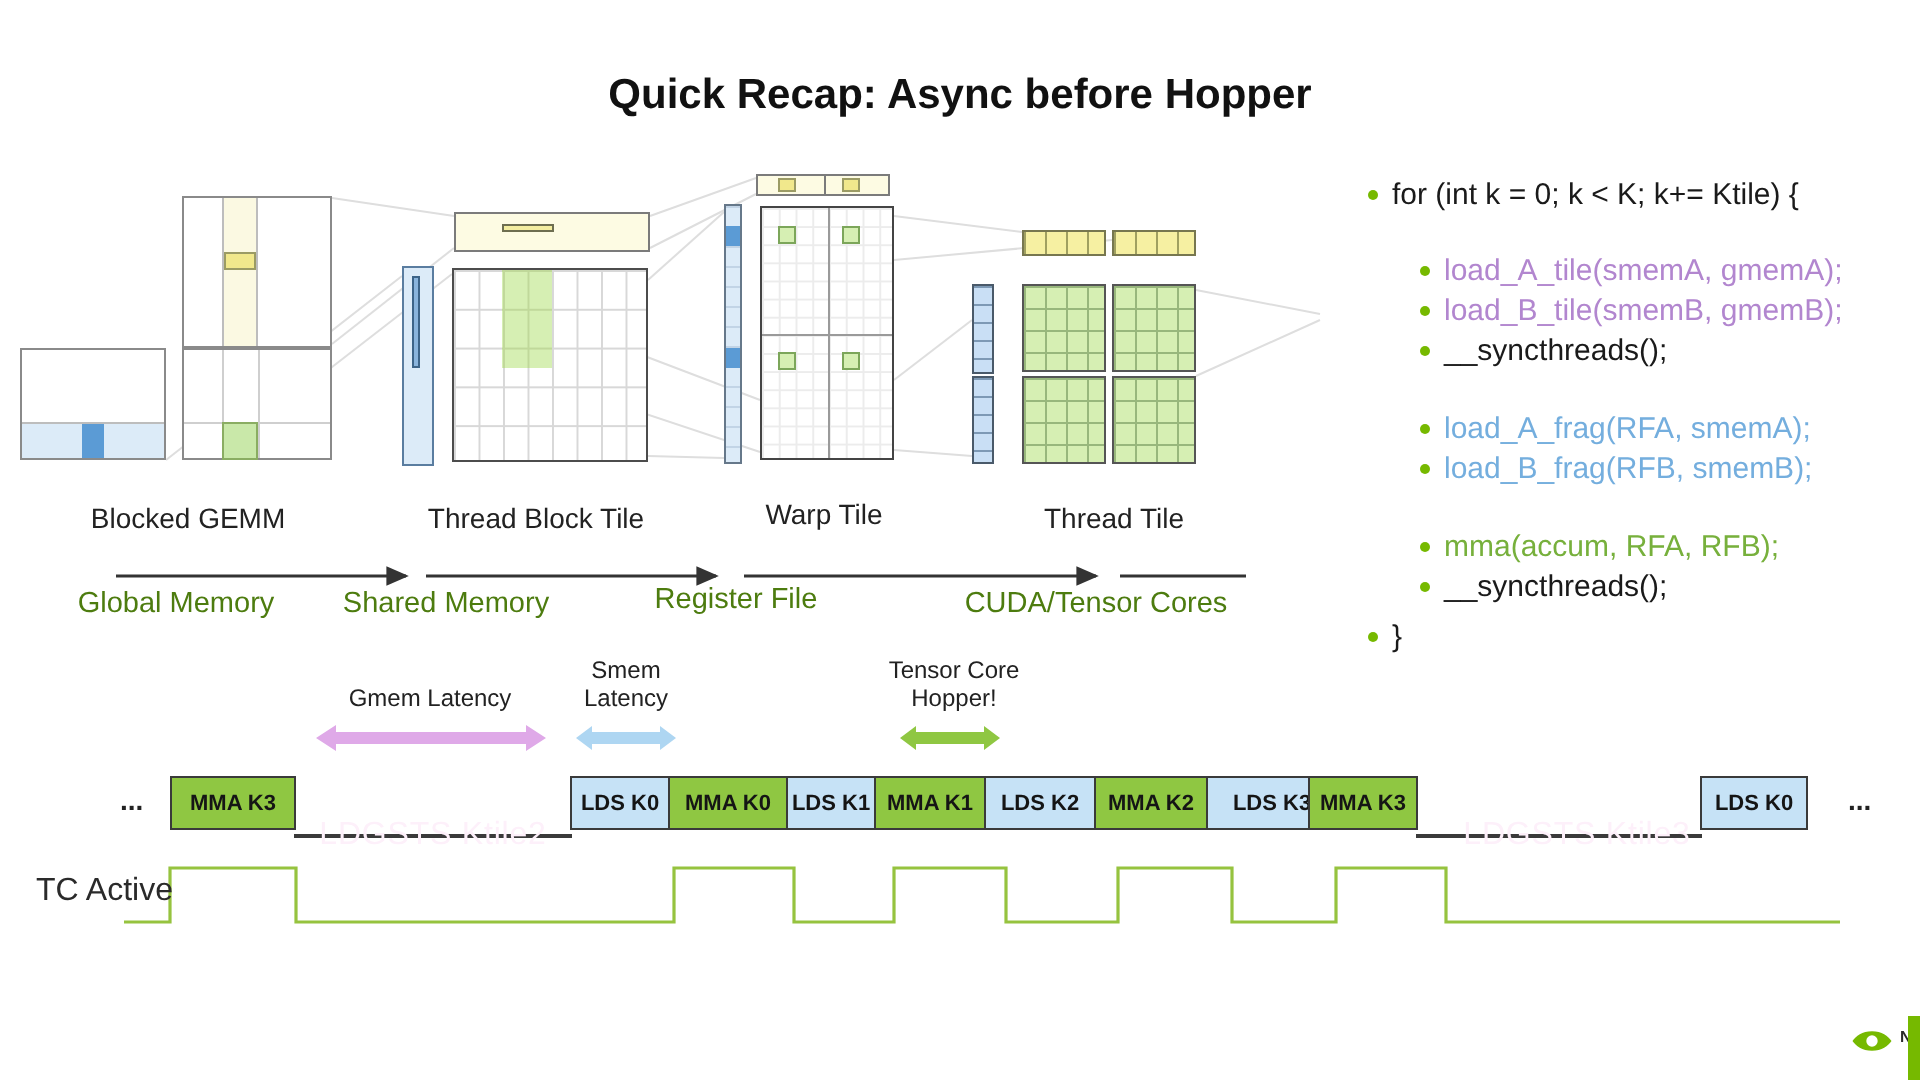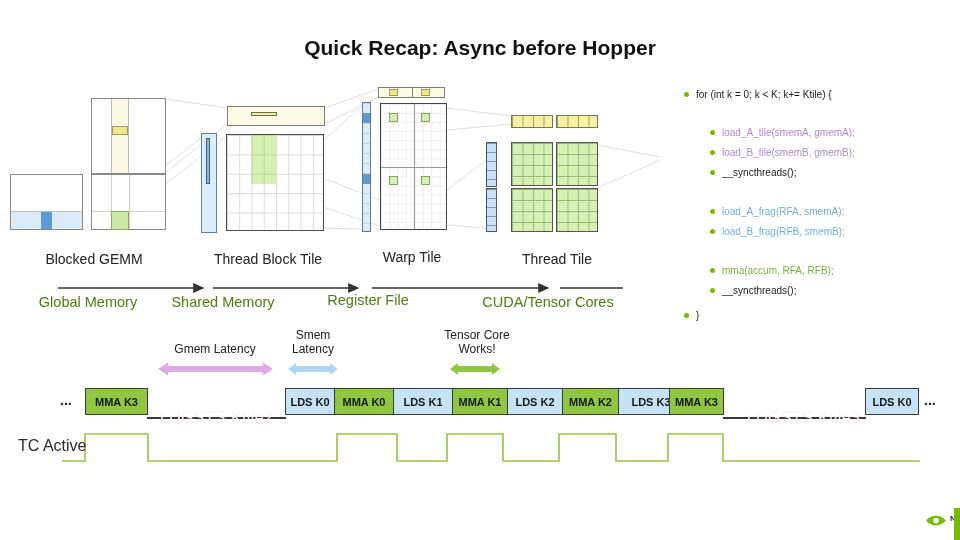--- a/index.html
+++ b/index.html
@@ -76,21 +76,21 @@
 
   
   .tile-label{font-size:14px;color:#222;white-space:nowrap;}
   .mem-label{font-size:14.5px;color:#4d7c0f;white-space:nowrap;}
   .lat-label{font-size:12px;color:#222;line-height:14px;}
 
   
   .code-block{position:absolute;left:680px;top:82px;width:280px;height:250px;}
   .code-row{position:absolute;display:flex;align-items:center;gap:7px;white-space:nowrap;}
   .bullet{width:5px;height:5px;border-radius:50%;background:#76b900;flex:0 0 auto;}
-  .code-row span{font-size:10px;}
+  .code-row span{font-size:15px;}
   .c-plain{color:#1a1a1a;}
   .c-gmem{color:#b286cf;}
   .c-smem{color:#74aede;}
   .c-mma{color:#77b03c;}
 
   
   .timeline{position:absolute;left:85px;top:388px;display:flex;height:27px;}
   .seg{box-sizing:border-box;border:1px solid #3a3a3a;margin-left:-1px;display:flex;
        align-items:center;justify-content:center;font-size:11px;font-weight:700;color:#151515;white-space:nowrap;}
   .seg:first-child{margin-left:0;}
@@ -212,21 +212,21 @@
   <div class="abs ctr tile-label" style="left:412px;top:249px;">Warp Tile</div>
   <div class="abs ctr tile-label" style="left:557px;top:251px;">Thread Tile</div>
 
   <div class="abs ctr mem-label" style="left:88px;top:294px;">Global Memory</div>
   <div class="abs ctr mem-label" style="left:223px;top:294px;">Shared Memory</div>
   <div class="abs ctr mem-label" style="left:368px;top:292px;">Register File</div>
   <div class="abs ctr mem-label" style="left:548px;top:294px;">CUDA/Tensor Cores</div>
 
   <div class="abs ctr lat-label" style="left:215px;top:342px;width:110px;">Gmem Latency</div>
   <div class="abs ctr lat-label" style="left:313px;top:328px;width:56px;">Smem Latency</div>
-  <div class="abs ctr lat-label" style="left:477px;top:328px;width:84px;">Tensor Core Works!</div>
+  <div class="abs ctr lat-label" style="left:477px;top:328px;width:84px;">Tensor Core Hopper!</div>
 
   <div class="code-block">
       <div class="code-row" style="top: 7px; left: 4px;">
         <span class="bullet"></span>
         <span class="c-plain">for (int k = 0; k &lt; K; k+= Ktile) {</span>
       </div>
       <div class="code-row" style="top: 45px; left: 30px;">
         <span class="bullet"></span>
         <span class="c-gmem">load_A_tile(smemA, gmemA);</span>
       </div>
@@ -259,21 +259,21 @@
         <span class="c-plain">}</span>
       </div>
     </div>
 
   <div class="abs ellipsis" style="left:60px;top:392px;">...</div>
   <div class="timeline">
       <div class="seg mma" style="width: 63px;">MMA K3</div>
       <div class="seg ldgsts" style="width: 139px;">LDGSTS Ktile2</div>
       <div class="seg lds" style="width: 50px;">LDS K0</div>
       <div class="seg mma" style="width: 60px;">MMA K0</div>
-      <div class="seg lds" style="width: 60px;">LDS K1</div>
+      <div class="seg lds" style="width: 45px;">LDS K1</div>
       <div class="seg mma" style="width: 56px;">MMA K1</div>
       <div class="seg lds" style="width: 56px;">LDS K2</div>
       <div class="seg mma" style="width: 57px;">MMA K2</div>
       <div class="seg lds" style="width: 52px; padding-left: 14px;">LDS K3</div>
       <div class="seg mma" style="width: 55px;">MMA K3</div>
       <div class="seg ldgsts" style="width: 143px; padding-left: 18px;">LDGSTS Ktile3</div>
       <div class="seg lds" style="width: 54px;">LDS K0</div>
     </div>
   <div class="abs ellipsis" style="left:924px;top:392px;">...</div>
 

